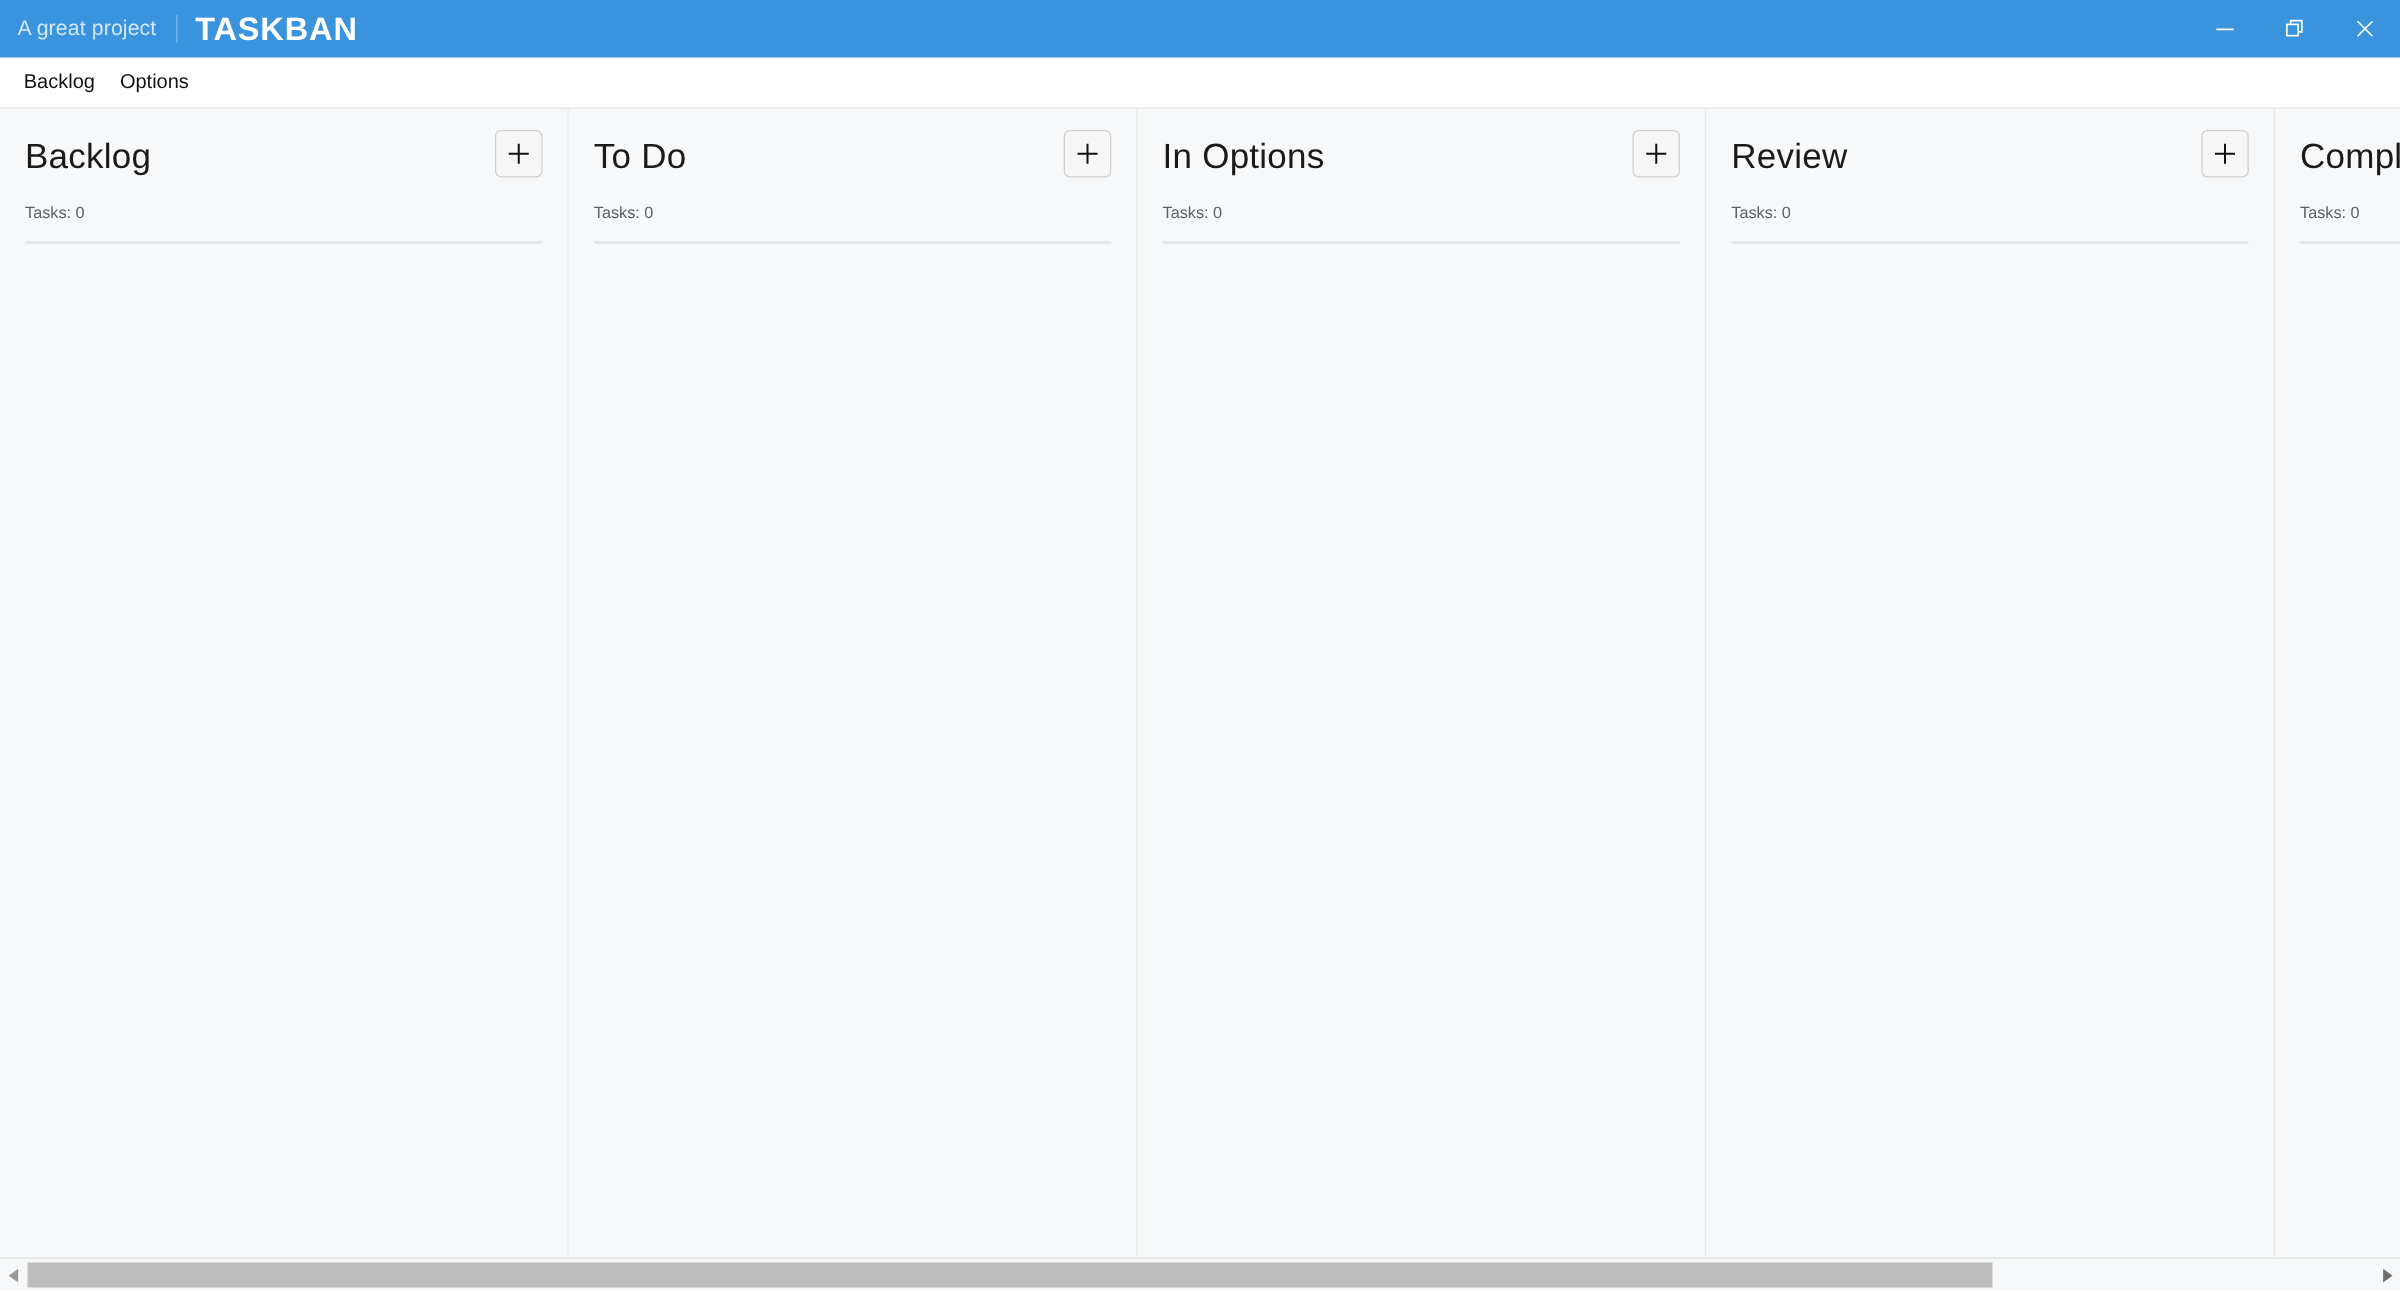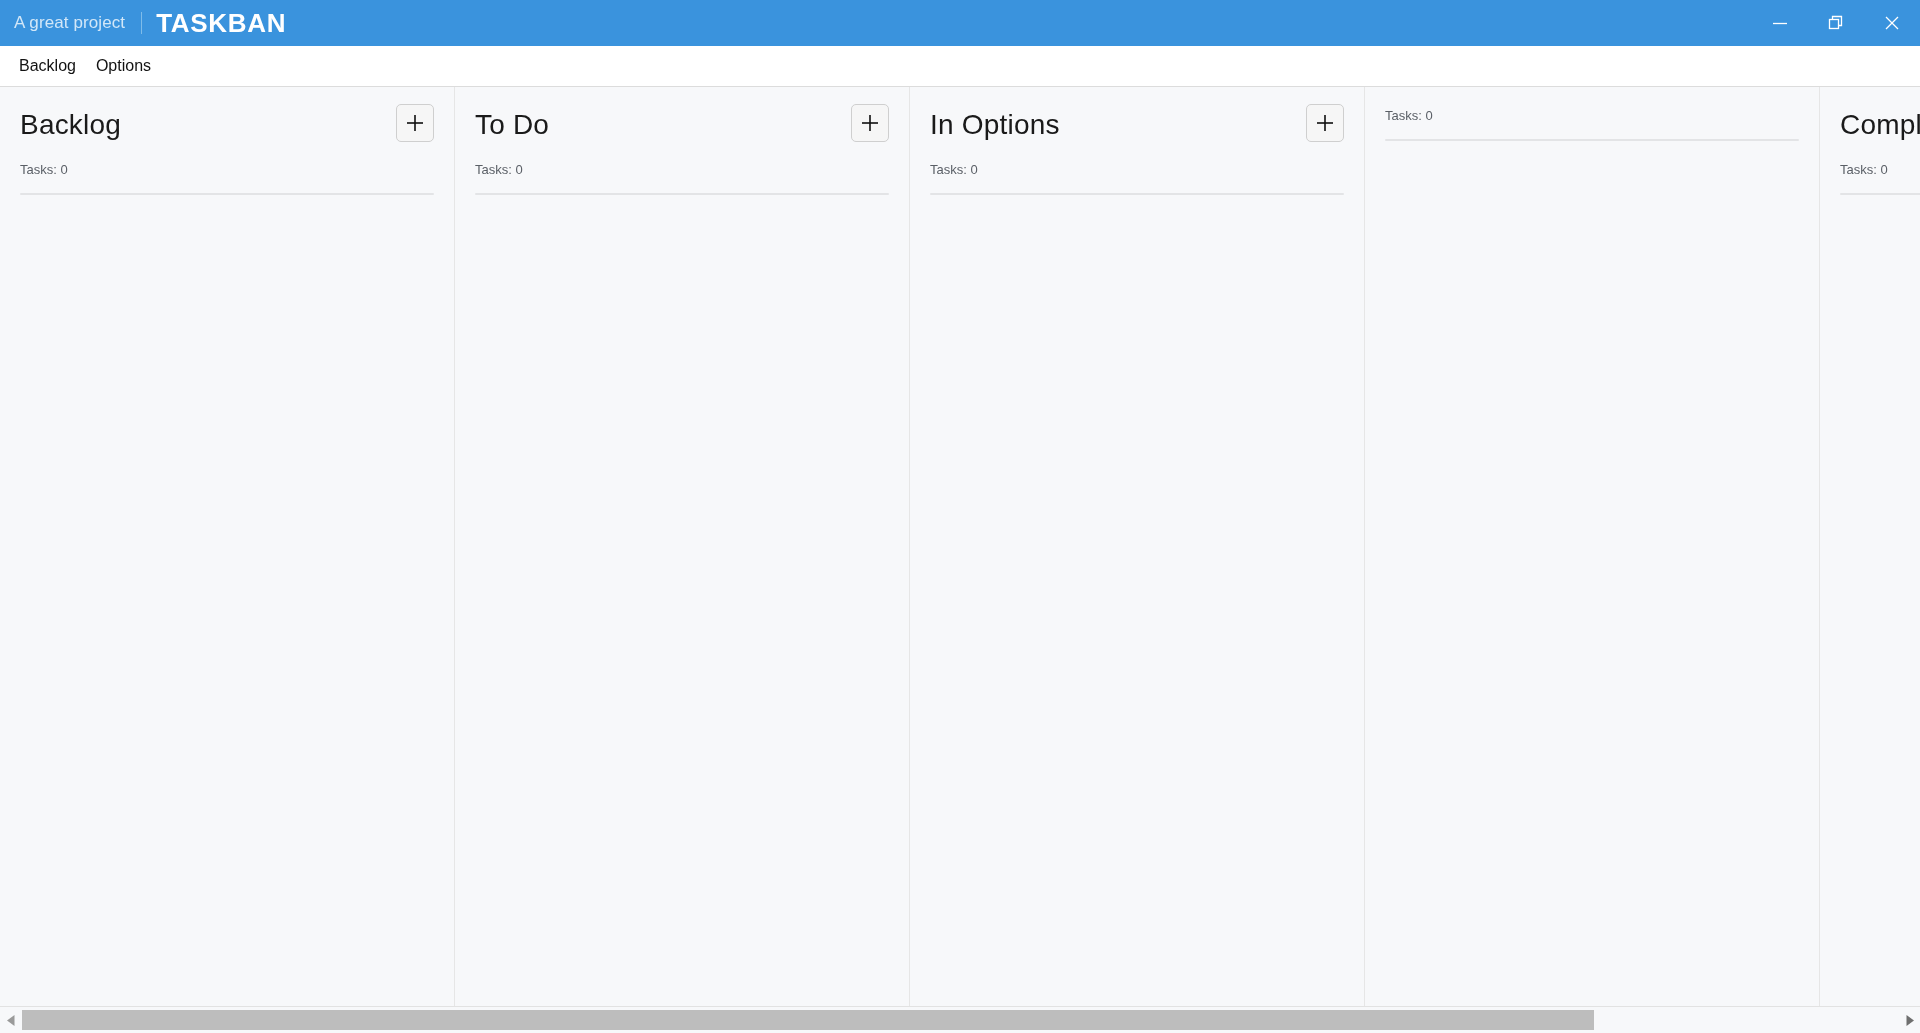--- a/index.html
+++ b/index.html
@@ -297,20 +297,31 @@
               </svg>
             </span>
           </div>
         </div>
         <div class="col-count">Tasks: 0</div>
         <div class="col-rule"></div>
         <div class="col-body"></div>
       </div>
 
       <div class="column">
+        <div class="col-headrow">
+          <span class="col-title">Review</span>
+          <div class="add-btn">
+            <span>
+              <svg width="22" height="22" viewBox="0 0 22 22">
+                <line x1="11" y1="3" x2="11" y2="19" stroke="#101010" stroke-width="1.6"></line>
+                <line x1="3" y1="11" x2="19" y2="11" stroke="#101010" stroke-width="1.6"></line>
+              </svg>
+            </span>
+          </div>
+        </div>
         <div class="col-count">Tasks: 0</div>
         <div class="col-rule"></div>
         <div class="col-body"></div>
       </div>
 
       <div class="column">
         <div class="col-headrow">
           <span class="col-title">Completed</span>
 
         </div>

